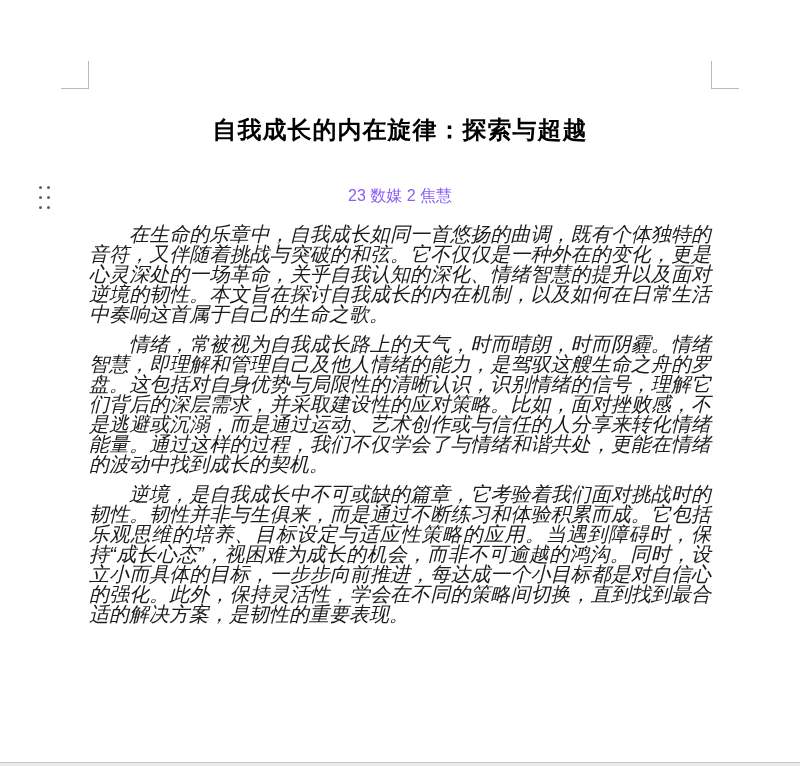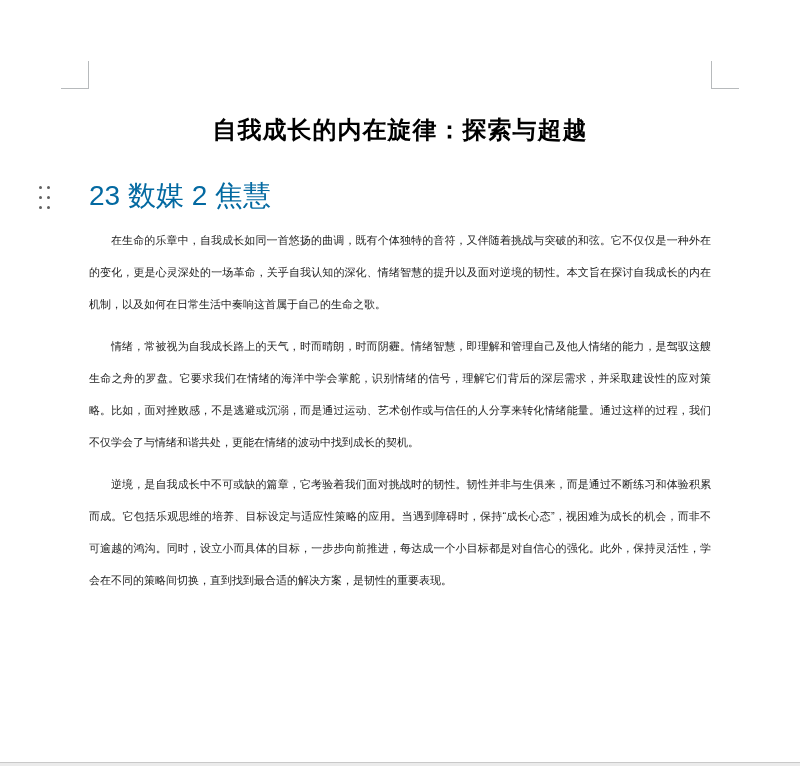--- a/index.html
+++ b/index.html
@@ -39,34 +39,36 @@
     margin-top: 114px;
     font-size: 24px;
     line-height: 32px;
     font-weight: 700;
     color: #000000;
     text-align: center;
     letter-spacing: 1px;
   }
   .doc-author {
     margin-top: 36px;
-    font-size: 28px;
+    font-size: 16px;
     line-height: 28px;
     font-weight: 400;
-    color: #0369a1;
+    color: #8b5cf6;
+    text-align: center;
   }
   .doc-body { margin-top: 14px; }
   .doc-body p {
-    font-size: 11px;
-    line-height: 32px;
+    font-size: 20px;
+    line-height: 20px;
     color: #1c1c1c;
     text-align: justify;
     text-indent: 2em;
     margin-bottom: 10px;
     word-break: break-all;
+    font-style: italic;
   }
   
   .drag-handle {
     position: absolute;
     left: 39px; top: 186px;
     display: grid;
     grid-template-columns: 3px 3px;
     grid-template-rows: 3px 3px 3px;
     column-gap: 5px;
     row-gap: 7px;
@@ -103,20 +105,20 @@
     <span class="dot"></span>
   </div>
 
   <div class="text-area">
     <h1 class="doc-title">自我成长的内在旋律：探索与超越</h1>
 
     <div class="doc-author">23 数媒 2 焦慧</div>
 
     <div class="doc-body">
       <p>在生命的乐章中，自我成长如同一首悠扬的曲调，既有个体独特的音符，又伴随着挑战与突破的和弦。它不仅仅是一种外在的变化，更是心灵深处的一场革命，关乎自我认知的深化、情绪智慧的提升以及面对逆境的韧性。本文旨在探讨自我成长的内在机制，以及如何在日常生活中奏响这首属于自己的生命之歌。</p>
-      <p>情绪，常被视为自我成长路上的天气，时而晴朗，时而阴霾。情绪智慧，即理解和管理自己及他人情绪的能力，是驾驭这艘生命之舟的罗盘。它要求我们在情绪的海洋中学会掌舵，识别情绪的信号，理解它们背后的深层需求，并采取建设性的应对策略。比如，面对挫败感，不是逃避或沉溺，而是通过运动、艺术创作或与信任的人分享来转化情绪能量。通过这样的过程，我们不仅学会了与情绪和谐共处，更能在情绪的波动中找到成长的契机。</p>
+      <p>情绪，常被视为自我成长路上的天气，时而晴朗，时而阴霾。情绪智慧，即理解和管理自己及他人情绪的能力，是驾驭这艘生命之舟的罗盘。这包括对自身优势与局限性的清晰认识，识别情绪的信号，理解它们背后的深层需求，并采取建设性的应对策略。比如，面对挫败感，不是逃避或沉溺，而是通过运动、艺术创作或与信任的人分享来转化情绪能量。通过这样的过程，我们不仅学会了与情绪和谐共处，更能在情绪的波动中找到成长的契机。</p>
       <p>逆境，是自我成长中不可或缺的篇章，它考验着我们面对挑战时的韧性。韧性并非与生俱来，而是通过不断练习和体验积累而成。它包括乐观思维的培养、目标设定与适应性策略的应用。当遇到障碍时，保持“成长心态”，视困难为成长的机会，而非不可逾越的鸿沟。同时，设立小而具体的目标，一步步向前推进，每达成一个小目标都是对自信心的强化。此外，保持灵活性，学会在不同的策略间切换，直到找到最合适的解决方案，是韧性的重要表现。</p>
     </div>
   </div>
 
   <div class="bottom-bar"></div>
 
 </div>
 
 </body></html>

